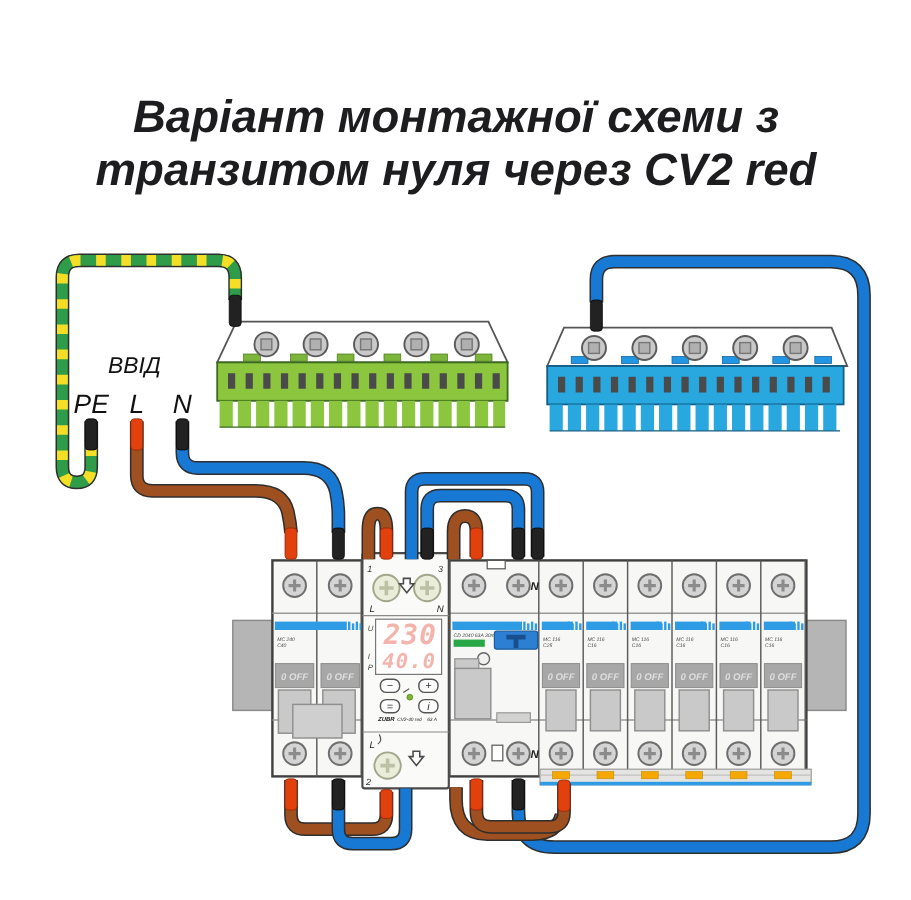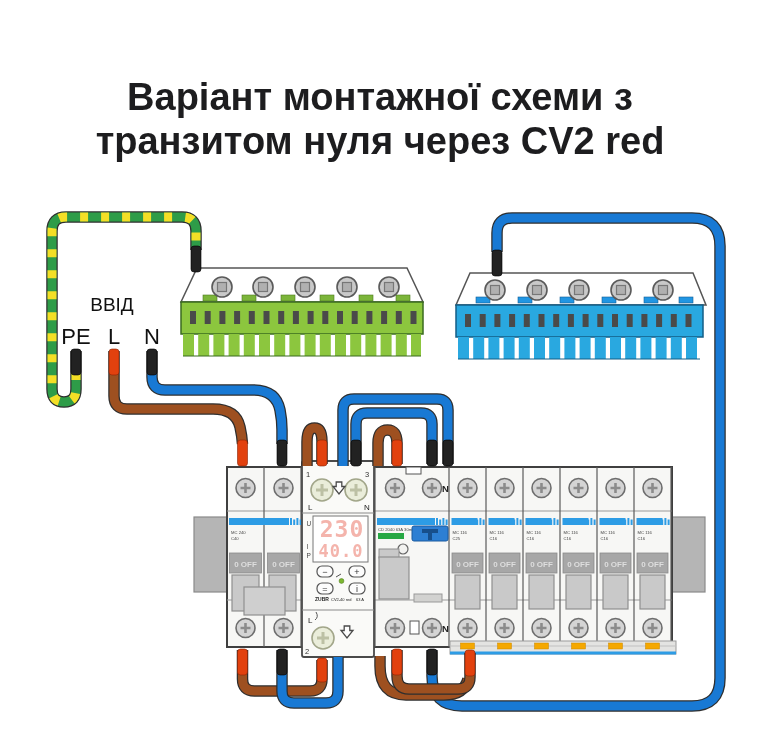--- a/index.html
+++ b/index.html
@@ -1,16 +1,16 @@
 <!DOCTYPE html>
 <html><head>
 <meta charset="utf-8">
 <style>
   html,body{margin:0;padding:0;background:#ffffff;}
-  .stage{position:relative;width:759px;height:750px;background:#ffffff;overflow:hidden;}
+  .stage{position:relative;width:759px;height:750px;background:#ffffff;overflow:hidden;font-style:italic;}
   svg{display:block;}
   text{font-family:"Liberation Sans",sans-serif;fill:#222;}
   .title-t{font-size:38px;font-weight:bold;fill:#1D1D1F;text-anchor:middle;}
   .inlabel{font-size:19px;fill:#111;text-anchor:middle;}
   .pelabel{font-size:22px;fill:#111;text-anchor:middle;}
   .wireo{fill:none;stroke:#2E2E2E;stroke-width:11.5;}
   .wire{fill:none;stroke-width:9;}
   .brown{stroke:#9E5020;}
   .blue{stroke:#1879D4;}
   .pegreen{stroke:#2E9C48;}

